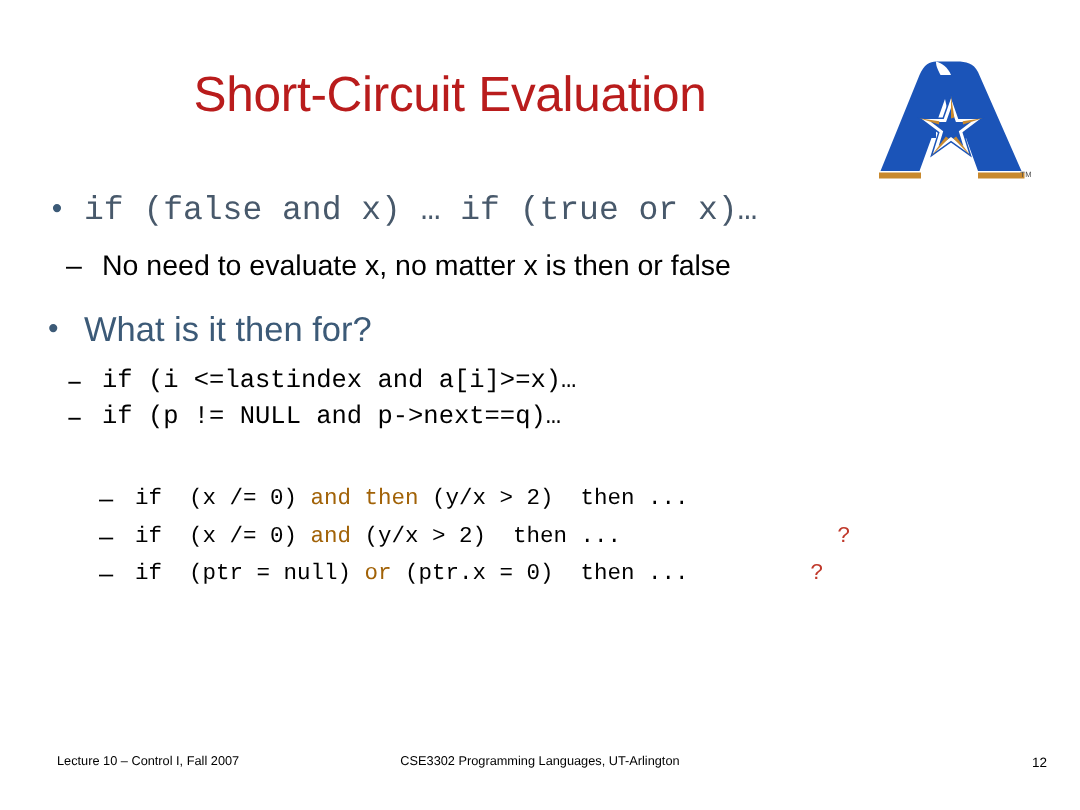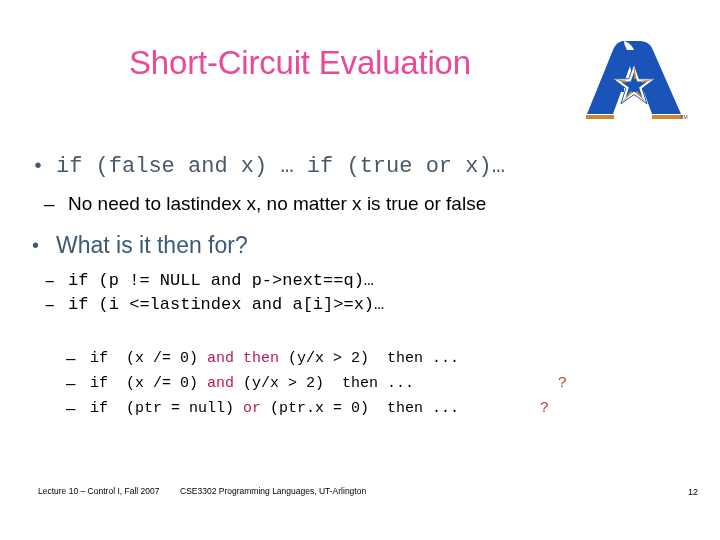--- a/index.html
+++ b/index.html
@@ -27,21 +27,21 @@
     height: 60px;
   }
   #slide-title {
     position: absolute;
     left: 0;
     top: 0;
     width: 600px;
     text-align: center;
     font-size: 33px;
     font-weight: 400;
-    color: #ec4899;
+    color: #b91c1c;
     letter-spacing: -0.2px;
     white-space: nowrap;
   }
 
   
   #uta-logo {
     position: absolute;
     left: 580px;
     top: -8px;
     width: 110px;
@@ -79,21 +79,20 @@
     left: 6px;
     top: 0;
     font-size: 20px;
     color: #3C5A77;
   }
   .l1.mono {
     font-family: "Liberation Mono", monospace;
     font-size: 22px;
     color: #48596b;
     letter-spacing: 0px;
-    margin-top: 26px;
   }
 
   .l2 {
     position: relative;
     padding-left: 42px;
     color: #000000;
     font-size: 19px;
     line-height: 26px;
   }
   .l2::before {
@@ -121,49 +120,50 @@
   }
   .l3::before {
     content: "–";
     position: absolute;
     left: 40px;
     top: 0;
     font-family: "Liberation Sans", sans-serif;
     font-size: 17px;
     color: #000000;
   }
-  .kw { color: #be185d; }
+  .kw { color: #a16207; }
   .q  { color: #C0392B; }
 
   .spacer-sm { height: 9px; }
   .spacer-md { height: 13px; }
   .spacer-lg { height: 16px; }
 
   
   #footer {
     position: absolute;
     left: 0;
-    bottom: 16px;
+    bottom: 0;
     width: 720px;
     height: 46px;
     font-size: 8px;
     color: #000000;
   }
   #footer-left {
     position: absolute;
     left: 38px;
     top: 8px;
     font-size: 8.5px;
     white-space: nowrap;
   }
   #footer-center {
     position: absolute;
     left: 180px;
     top: 8px;
     width: 360px;
+    text-align: center;
     font-size: 8.5px;
     line-height: 11px;
   }
   #footer-right {
     position: absolute;
     right: 22px;
     top: 9px;
     font-size: 9px;
   }
 </style>
@@ -199,31 +199,31 @@
       <div id="logo-tm">TM</div>
     </div>
   </div>
 
   <div id="content">
 
     <div class="l1 mono">if (false and x) … if (true or x)…</div>
 
     <div class="spacer-sm"></div>
 
-    <div class="l2">No need to lastindex x, no matter x is true or false</div>
+    <div class="l2">No need to evaluate x, no matter x is then or false</div>
 
     <div class="spacer-md"></div>
 
     <div class="l1">What is it then for?</div>
 
     <div class="spacer-sm"></div>
 
+    <div class="l2 mono">if (i &lt;=lastindex and a[i]&gt;=x)…</div>
+
     <div class="l2 mono">if (p != NULL and p-&gt;next==q)…</div>
-
-    <div class="l2 mono">if (i &lt;=lastindex and a[i]&gt;=x)…</div>
 
     <div class="spacer-lg"></div>
 
 
     <div class="spacer-md"></div>
 
     <div id="ada-lines">
         <div class="l3"><span>if  (x /= 0) </span><span class="kw">and then</span><span> (y/x &gt; 2)  then ...</span></div>
         <div class="l3"><span>if  (x /= 0) </span><span class="kw">and</span><span> (y/x &gt; 2)  then ...</span><span class="q">                ?</span></div>
         <div class="l3"><span>if  (ptr = null) </span><span class="kw">or</span><span> (ptr.x = 0)  then ...</span><span class="q">         ?</span></div>

